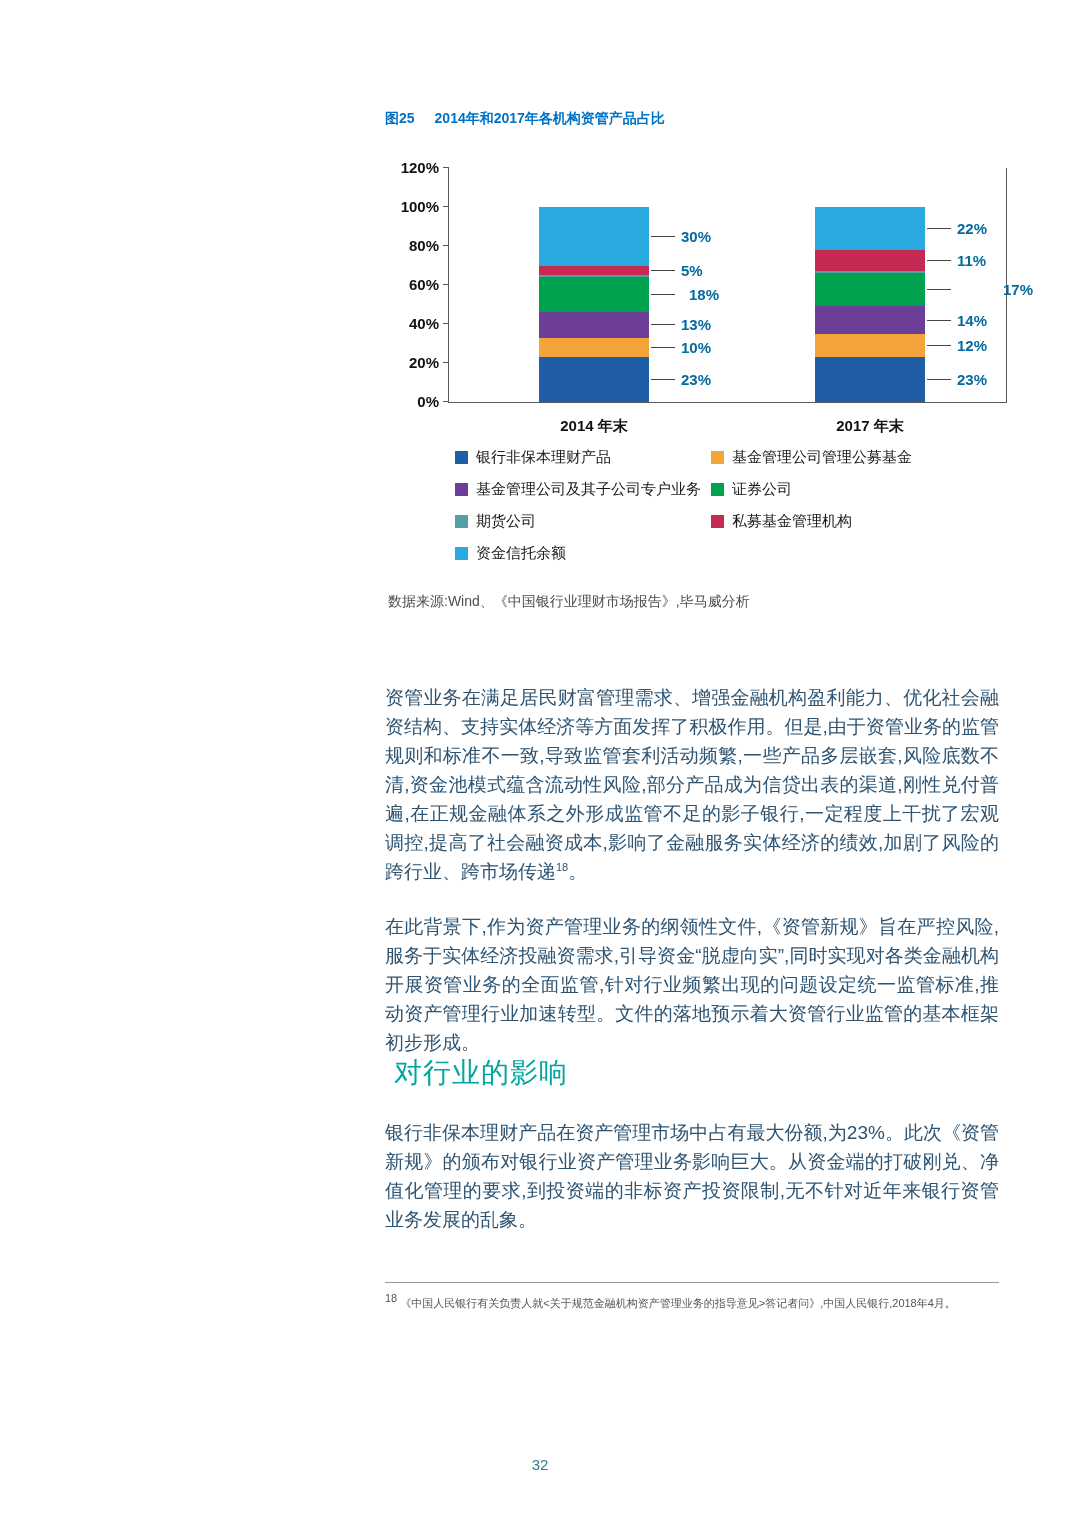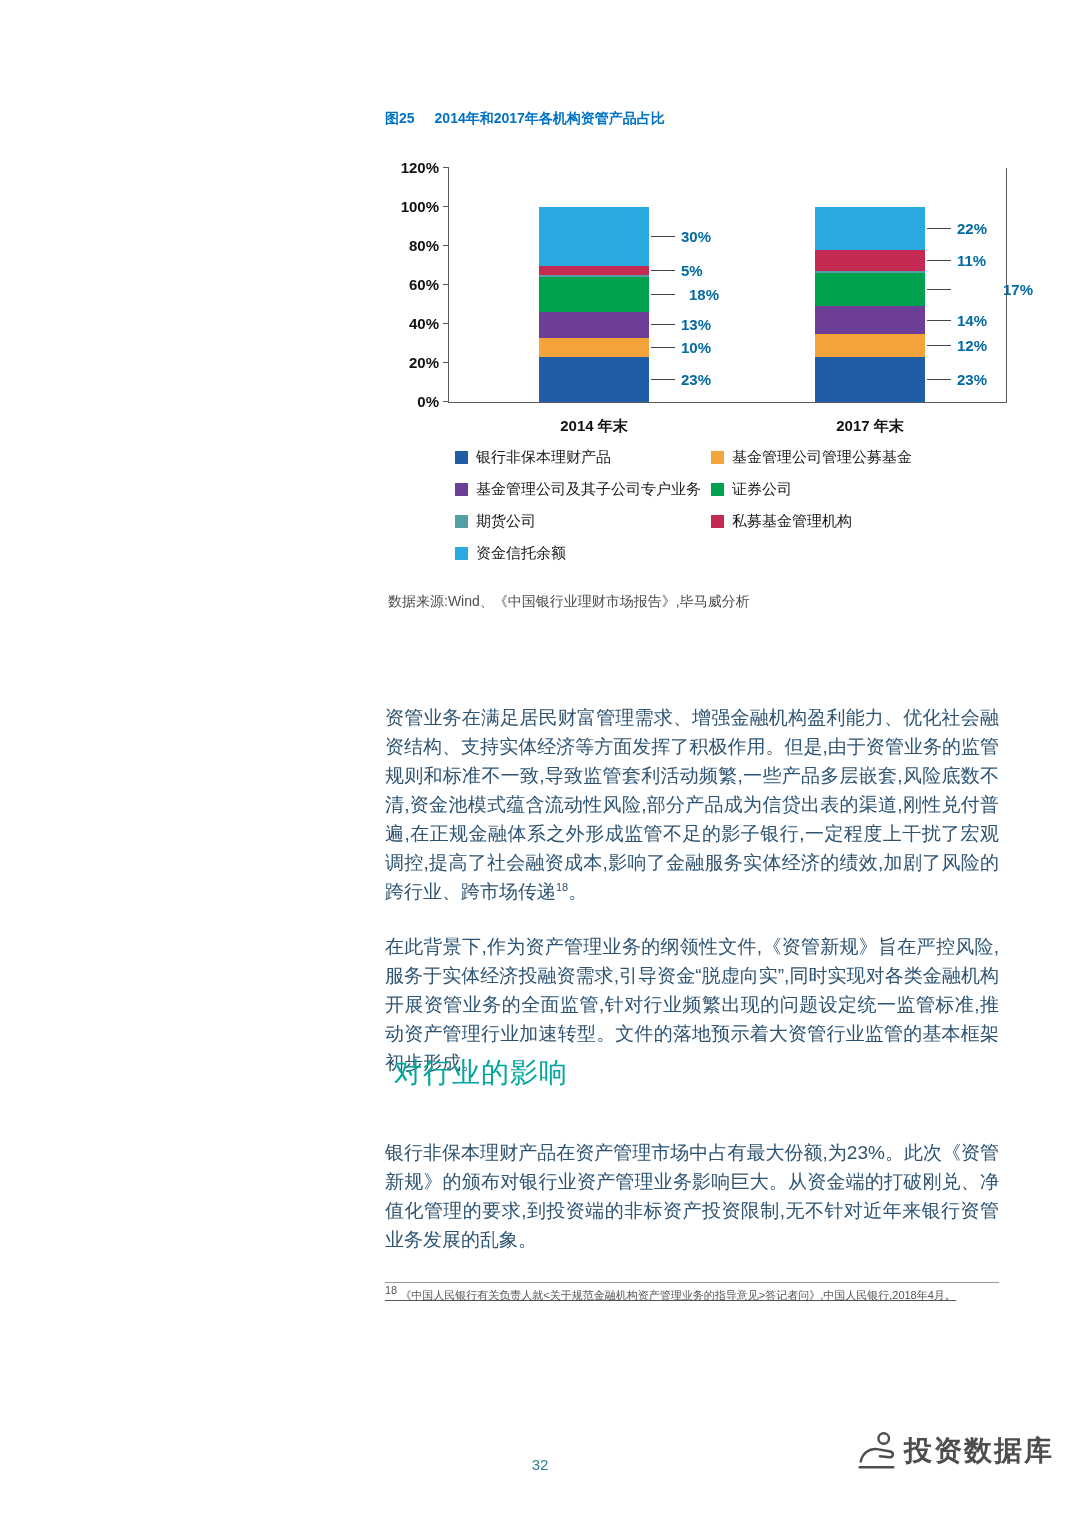--- a/index.html
+++ b/index.html
@@ -28,30 +28,30 @@
   
   .legend { position:absolute; left:455px; top:448px; width:550px;
             display:grid; grid-template-columns:256px auto; row-gap:13px; }
   .legend-item { display:flex; align-items:center; font-size:15px; font-weight:500; color:#1a1a1a; }
   .legend-swatch { width:13px; height:13px; margin-right:8px; flex:none; }
 
   .source { position:absolute; left:388px; top:593px; font-size:14px; color:#4d4d4d; }
 
   
   .body-col { position:absolute; left:385px; width:614px; color:#2E5472;
-              font-size:19px; line-height:29px; text-align:justify;margin-top:20px; }
+              font-size:19px; line-height:29px; text-align:justify; }
   .body-col p { margin:0 0 26px 0; }
   sup { font-size:11px; vertical-align:super; line-height:0; }
 
   .section-heading { position:absolute; left:394px; top:1054px; margin:0;
                      font-size:28px; font-weight:500; letter-spacing:1px; color:#00A79D; }
 
   .footnote { position:absolute; left:385px; top:1282px; width:614px;
-              border-top:1px solid #999; padding-top:4px;
-              font-size:11px; color:#555; line-height:1.5;text-decoration:underline; }
+              border-top:1px solid #999; padding-top:12px;
+              font-size:11px; color:#555; line-height:1.5; }
 
   .footer { position:absolute; left:95px; top:1422px; width:895px;
             font-size:12.5px; color:#c3c3c3; line-height:1.55; }
 
   .page-number { position:absolute; left:0; top:1456px; width:1080px; text-align:center;
                  font-size:15px; color:#2A7F8F; }
 
   .watermark { position:absolute; right:26px; top:1428px; display:flex; align-items:center; color:#4d4d4d; }
   .watermark svg { width:46px; height:46px; margin-right:4px; }
   .watermark-text { font-size:28px; font-weight:bold; letter-spacing:2px; }
@@ -192,22 +192,14 @@
     <p>银行非保本理财产品在资产管理市场中占有最大份额,为23%。此次《资管新规》的颁布对银行业资产管理业务影响巨大。从资金端的打破刚兑、净值化管理的要求,到投资端的非标资产投资限制,无不针对近年来银行资管业务发展的乱象。</p>
   </div>
 
   <div class="footnote">
     <sup>18</sup><span> 《中国人民银行有关负责人就&lt;关于规范金融机构资产管理业务的指导意见&gt;答记者问》,中国人民银行,2018年4月。</span>
   </div>
 
 
   <div class="page-number">32</div>
 
-  <div class="watermark">
-    <svg viewBox="0 0 48 48" aria-hidden="true">
-      <circle cx="31" cy="11" r="5.5" fill="none" stroke="#4d4d4d" stroke-width="2.5"></circle>
-      <path d="M7 35 C9 26 16 21 24 22 L38 24.5 C42 25.5 41 31 37 30.5 L27 29.5" fill="none" stroke="#4d4d4d" stroke-width="2.5" stroke-linecap="round"></path>
-      <path d="M6 41 L41 41" stroke="#4d4d4d" stroke-width="2.5" stroke-linecap="round"></path>
-    </svg>
-    <span class="watermark-text">投资数据库</span>
-  </div>
 
 </div>
 
 </body></html>

